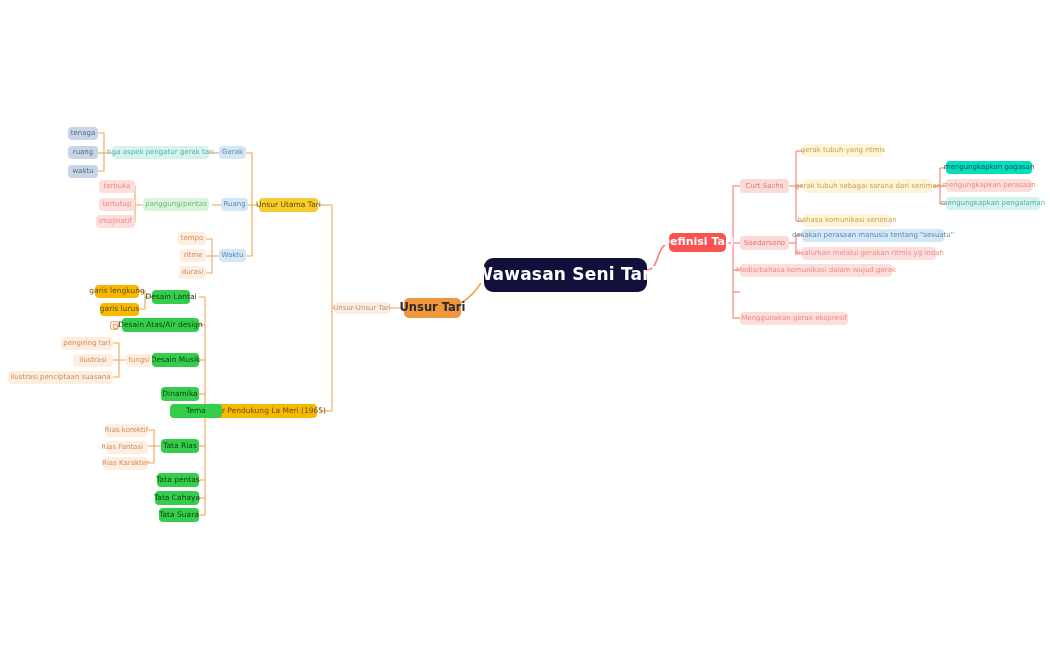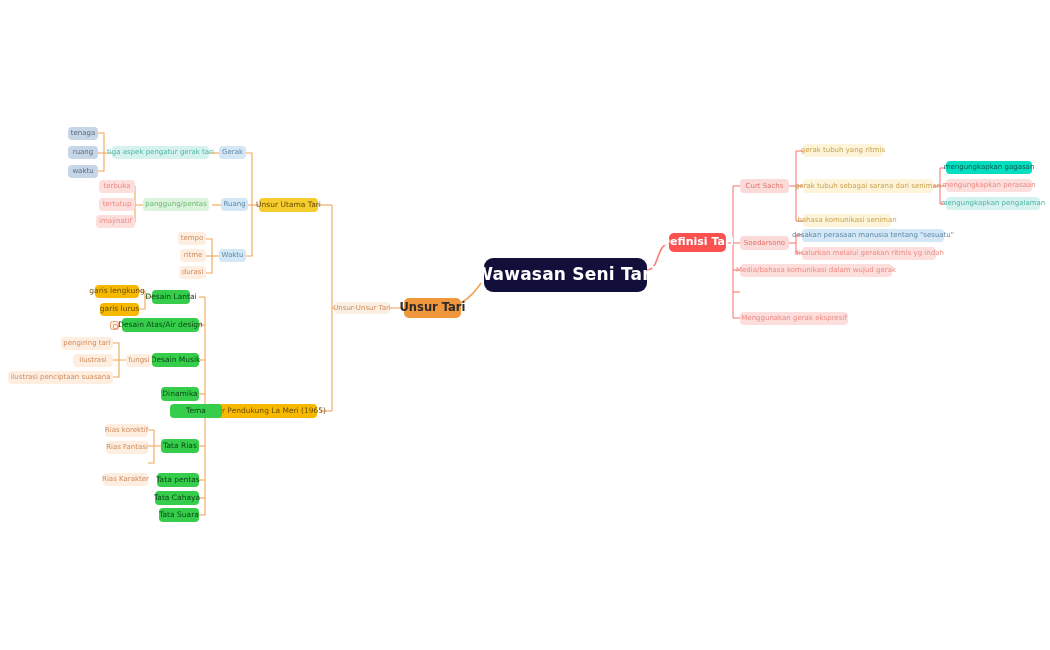--- a/index.html
+++ b/index.html
@@ -304,24 +304,24 @@
 <div class="node green" style="left:170px;top:404px;width:52px;height:14px;">
   <span>Tema</span>
 </div>
 
 <div class="node green" style="left:161px;top:439px;width:38px;height:14px;">
   <span>Tata Rias</span>
 </div>
 <div class="node peach" style="left:105px;top:424px;width:43px;height:13px;">
   <span>Rias korektif</span>
 </div>
-<div class="node peach" style="left:106px;top:441px;width:42px;height:13px;">
+<div class="node peach" style="left:106px;top:441px;width:42px;height:13px;justify-content:flex-end;">
   <span>Rias Fantasi</span>
 </div>
-<div class="node peach" style="left:103px;top:457px;width:45px;height:13px;margin-top:16px;">
+<div class="node peach" style="left:103px;top:457px;width:45px;height:13px;">
   <span>Rias Karakter</span>
 </div>
 
 <div class="node green" style="left:157px;top:473px;width:42px;height:14px;">
   <span>Tata pentas</span>
 </div>
 <div class="node green" style="left:155px;top:491px;width:44px;height:14px;">
   <span>Tata Cahaya</span>
 </div>
 <div class="node green" style="left:159px;top:508px;width:40px;height:14px;">

